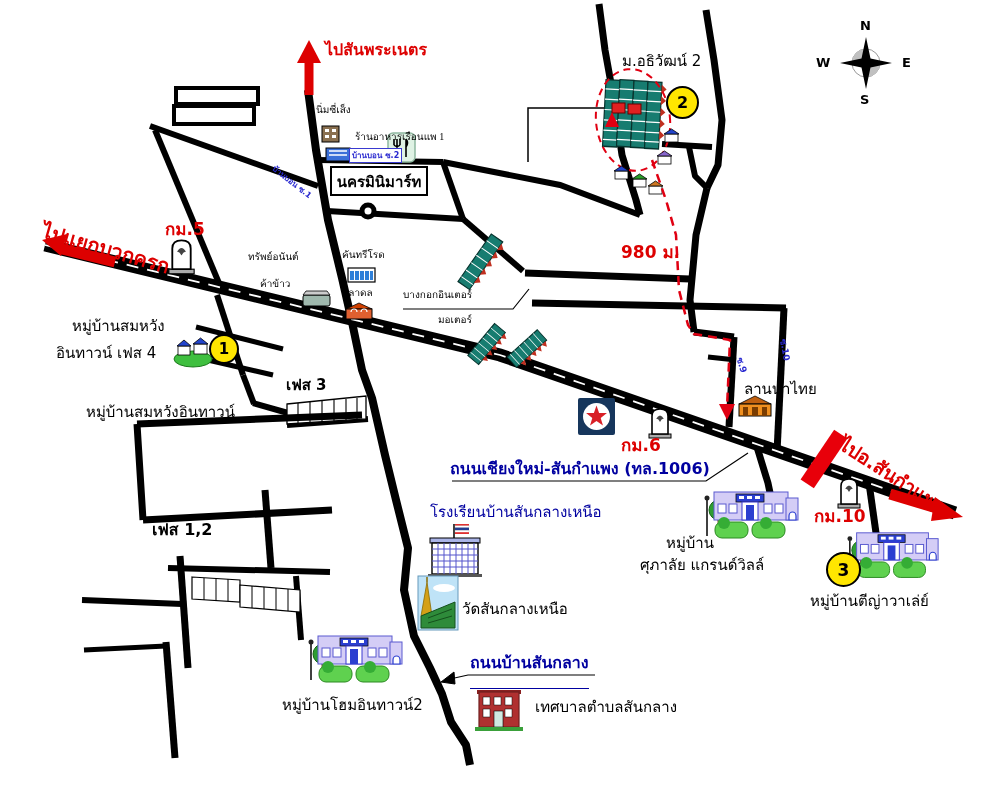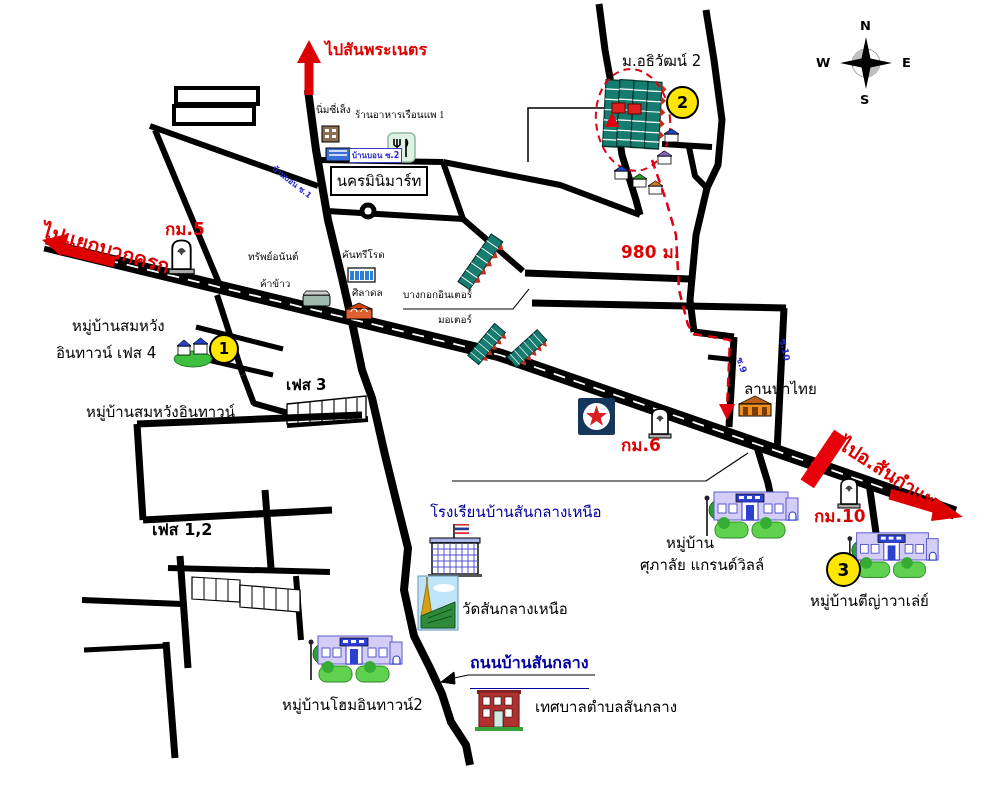--- a/index.html
+++ b/index.html
@@ -12,22 +12,22 @@
   .blue{color:#0000a0;font-weight:bold;}
   .soi{color:#2a2ad0;font-size:8px;font-weight:bold;}
   .badge{position:absolute;background:#ffe600;border:2.5px solid #000;border-radius:50%;
          display:flex;align-items:center;justify-content:center;font-weight:bold;color:#000;}
   .cbox{position:absolute;left:464px;top:161px;width:130px;height:33px;background:#ffe600;
         border:3px solid #dd0000;display:flex;align-items:center;justify-content:center;
         font-weight:bold;font-size:16px;color:#000;}
   .signbox{position:absolute;background:#fff;border:1px solid #3a3ad0;padding:0 2px;}
   .underline{border-bottom:1.5px solid #0000a0;padding-bottom:14px;}
   .minibox{position:absolute;left:330px;top:166px;width:94px;height:26px;background:#fff;
-           border:2.5px solid #000;display:flex;align-items:center;justify-content:center;
-           font-size:15px;color:#000;}
+           border:2.5px solid #000;display:flex;align-items:flex-end;justify-content:center;
+           font-size:15px;color:#000;font-weight:bold;}
 </style>
 </head>
 <body>
 
 <div id="stage">
 
 <svg id="roadsvg" width="1002" height="794" viewBox="0 0 1002 794">
   <defs>
     <g id="kmm">
       <rect x="-1" y="28" width="22" height="4" fill="#aaa" stroke="#000" stroke-width="1"></rect>
@@ -336,34 +336,35 @@
 
 <div class="lbl red" style="left:325px;top:40px;font-size:16px;">ไปสันพระเนตร</div>
 <div class="lbl red" style="left:46px;top:218px;font-size:20px;transform:rotate(16deg);transform-origin:left top;">ไปแยกบวกครก</div>
 <div class="lbl red" style="left:848px;top:432px;font-size:19px;transform:rotate(33deg);transform-origin:left top;">ไปอ.สันกำแพง</div>
 
 <div class="lbl red" style="left:165px;top:218px;font-size:17px;">กม.5</div>
 <div class="lbl red" style="left:621px;top:434px;font-size:17px;">กม.6</div>
 <div class="lbl red" style="left:814px;top:505px;font-size:17px;">กม.10</div>
 <div class="lbl red" style="left:621px;top:241px;font-size:17px;">980 ม.</div>
 
+<div class="lbl blue" style="left:450px;top:459px;font-size:16px;">ถนนเชียงใหม่-สันกำแพง (ทล.1006)</div>
 <div class="lbl blue underline" style="left:470px;top:653px;font-size:16px;">ถนนบ้านสันกลาง</div>
 
 <div class="lbl" style="left:622px;top:52px;font-size:15px;">ม.อธิวัฒน์ 2</div>
 <div class="lbl" style="left:316px;top:103px;">นิ่มซี่เส็ง</div>
-<div class="lbl" style="left:355px;top:108px;font-family:Liberation Serif, serif;">ร้านอาหารเรือนแพ 1</div>
+<div class="lbl" style="left:355px;top:130px;font-family:Liberation Serif, serif;">ร้านอาหารเรือนแพ 1</div>
 <div class="minibox">
       <span>นครมินิมาร์ท</span>
     </div>
 
 
 <div class="lbl" style="left:248px;top:250px;">ทรัพย์อนันต์</div>
 <div class="lbl" style="left:260px;top:277px;">ค้าข้าว</div>
 <div class="lbl" style="left:342px;top:248px;">คันทรีโรด</div>
-<div class="lbl" style="left:352px;top:286px;">ศิลาดล</div>
+<div class="lbl" style="left:342px;top:286px;">ศิลาดล</div>
 <div class="lbl" style="left:403px;top:288px;">บางกอกอินเตอร์</div>
 <div class="lbl" style="left:438px;top:313px;">มอเตอร์</div>
 
 <div class="lbl" style="left:72px;top:317px;font-size:15px;">หมู่บ้านสมหวัง</div>
 <div class="lbl" style="left:56px;top:344px;font-size:15px;">อินทาวน์ เฟส 4</div>
 <div class="lbl" style="left:86px;top:403px;font-size:15px;">หมู่บ้านสมหวังอินทาวน์</div>
 <div class="lbl b" style="left:286px;top:376px;font-size:15px;">เฟส 3</div>
 <div class="lbl b" style="left:152px;top:520px;font-size:16px;">เฟส 1,2</div>
 
 <div class="lbl" style="left:744px;top:380px;font-size:15px;">ลานนาไทย</div>

